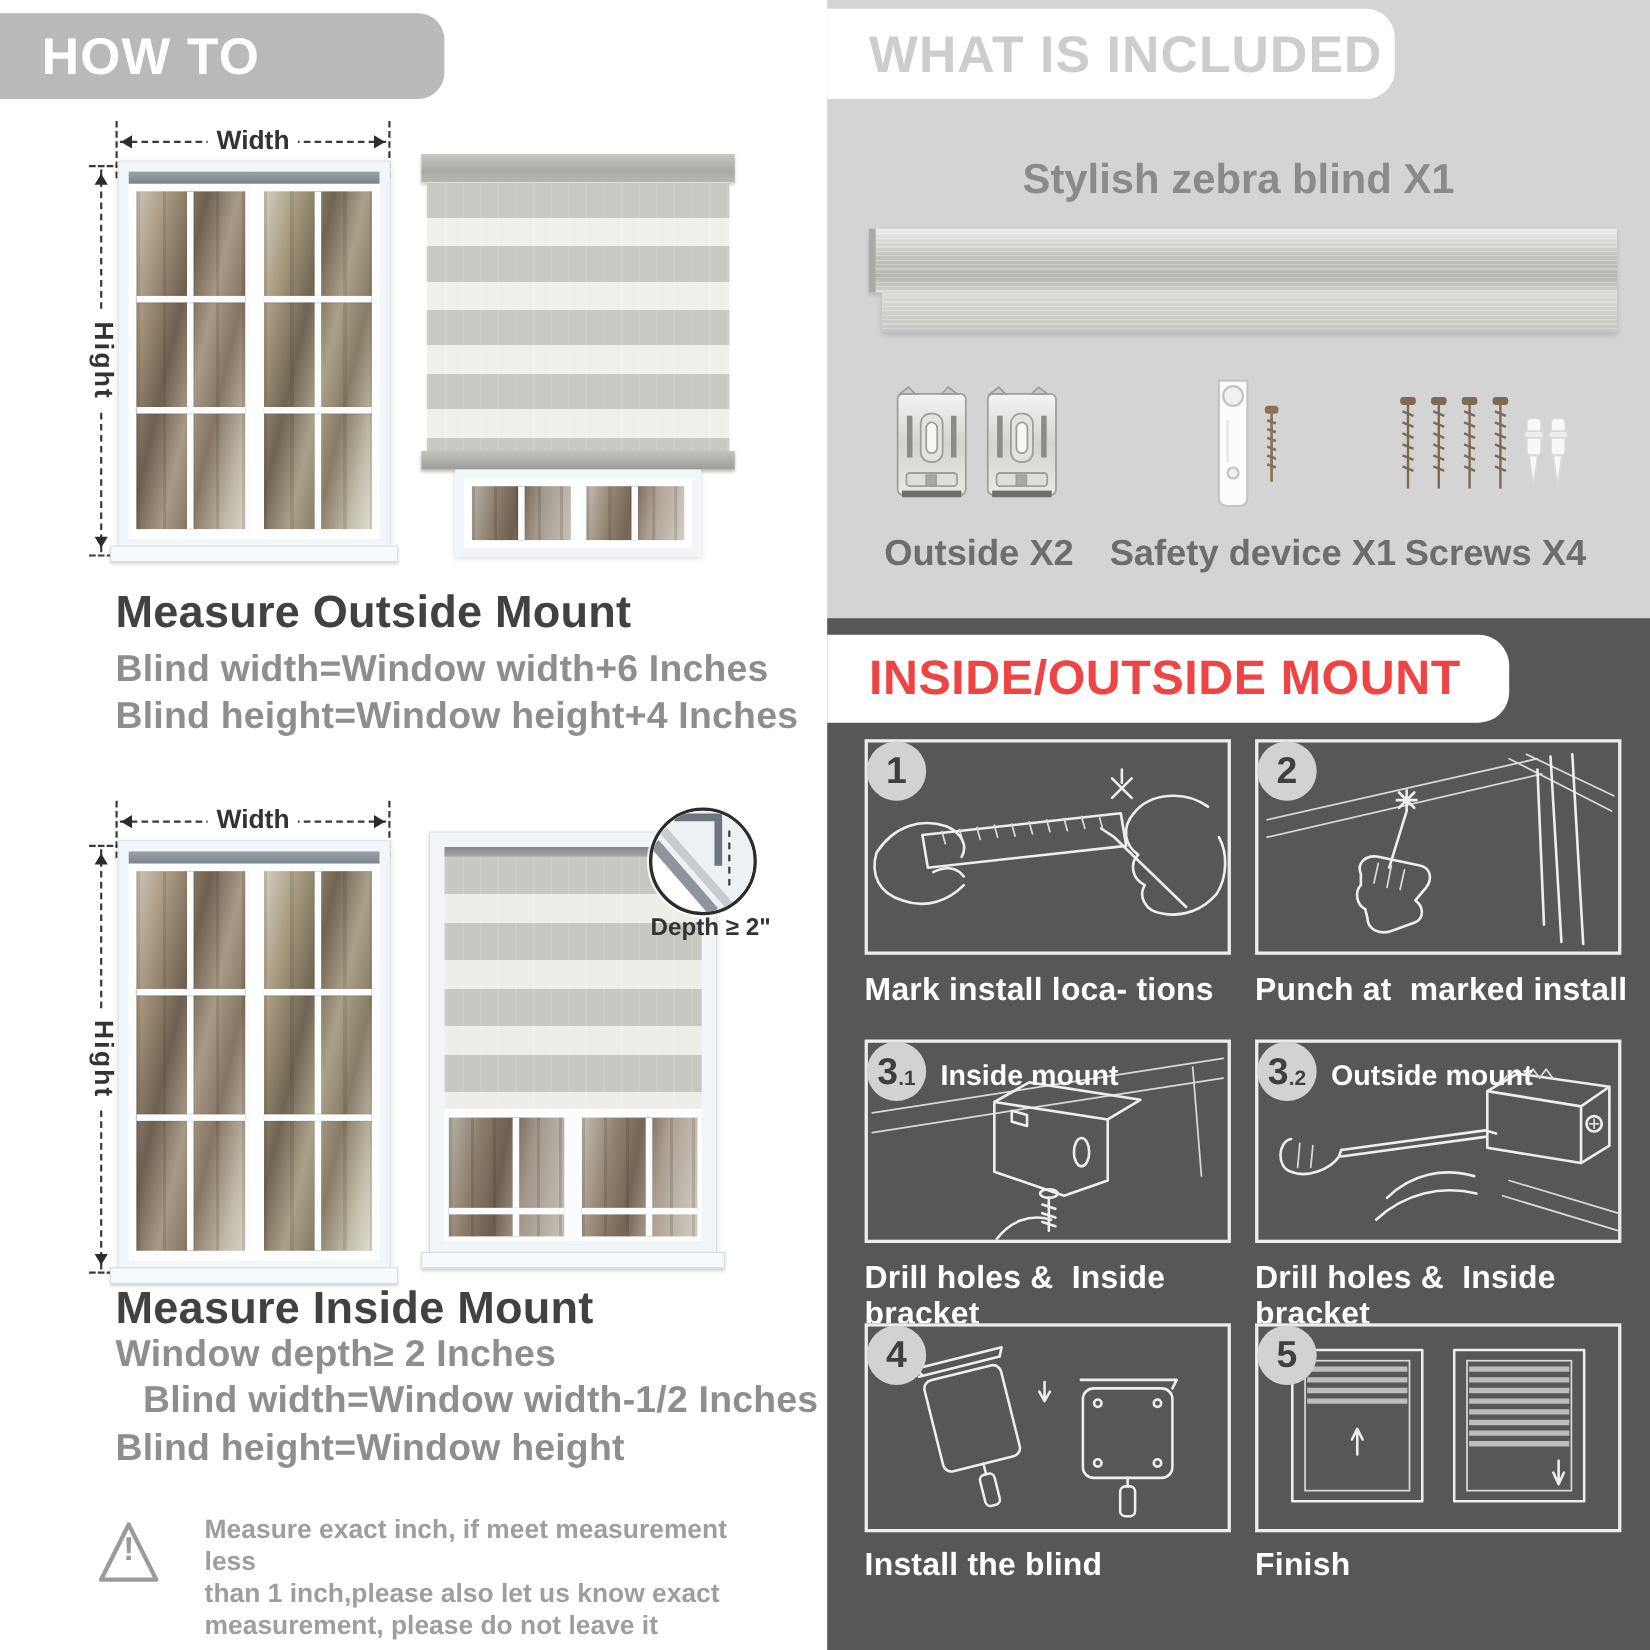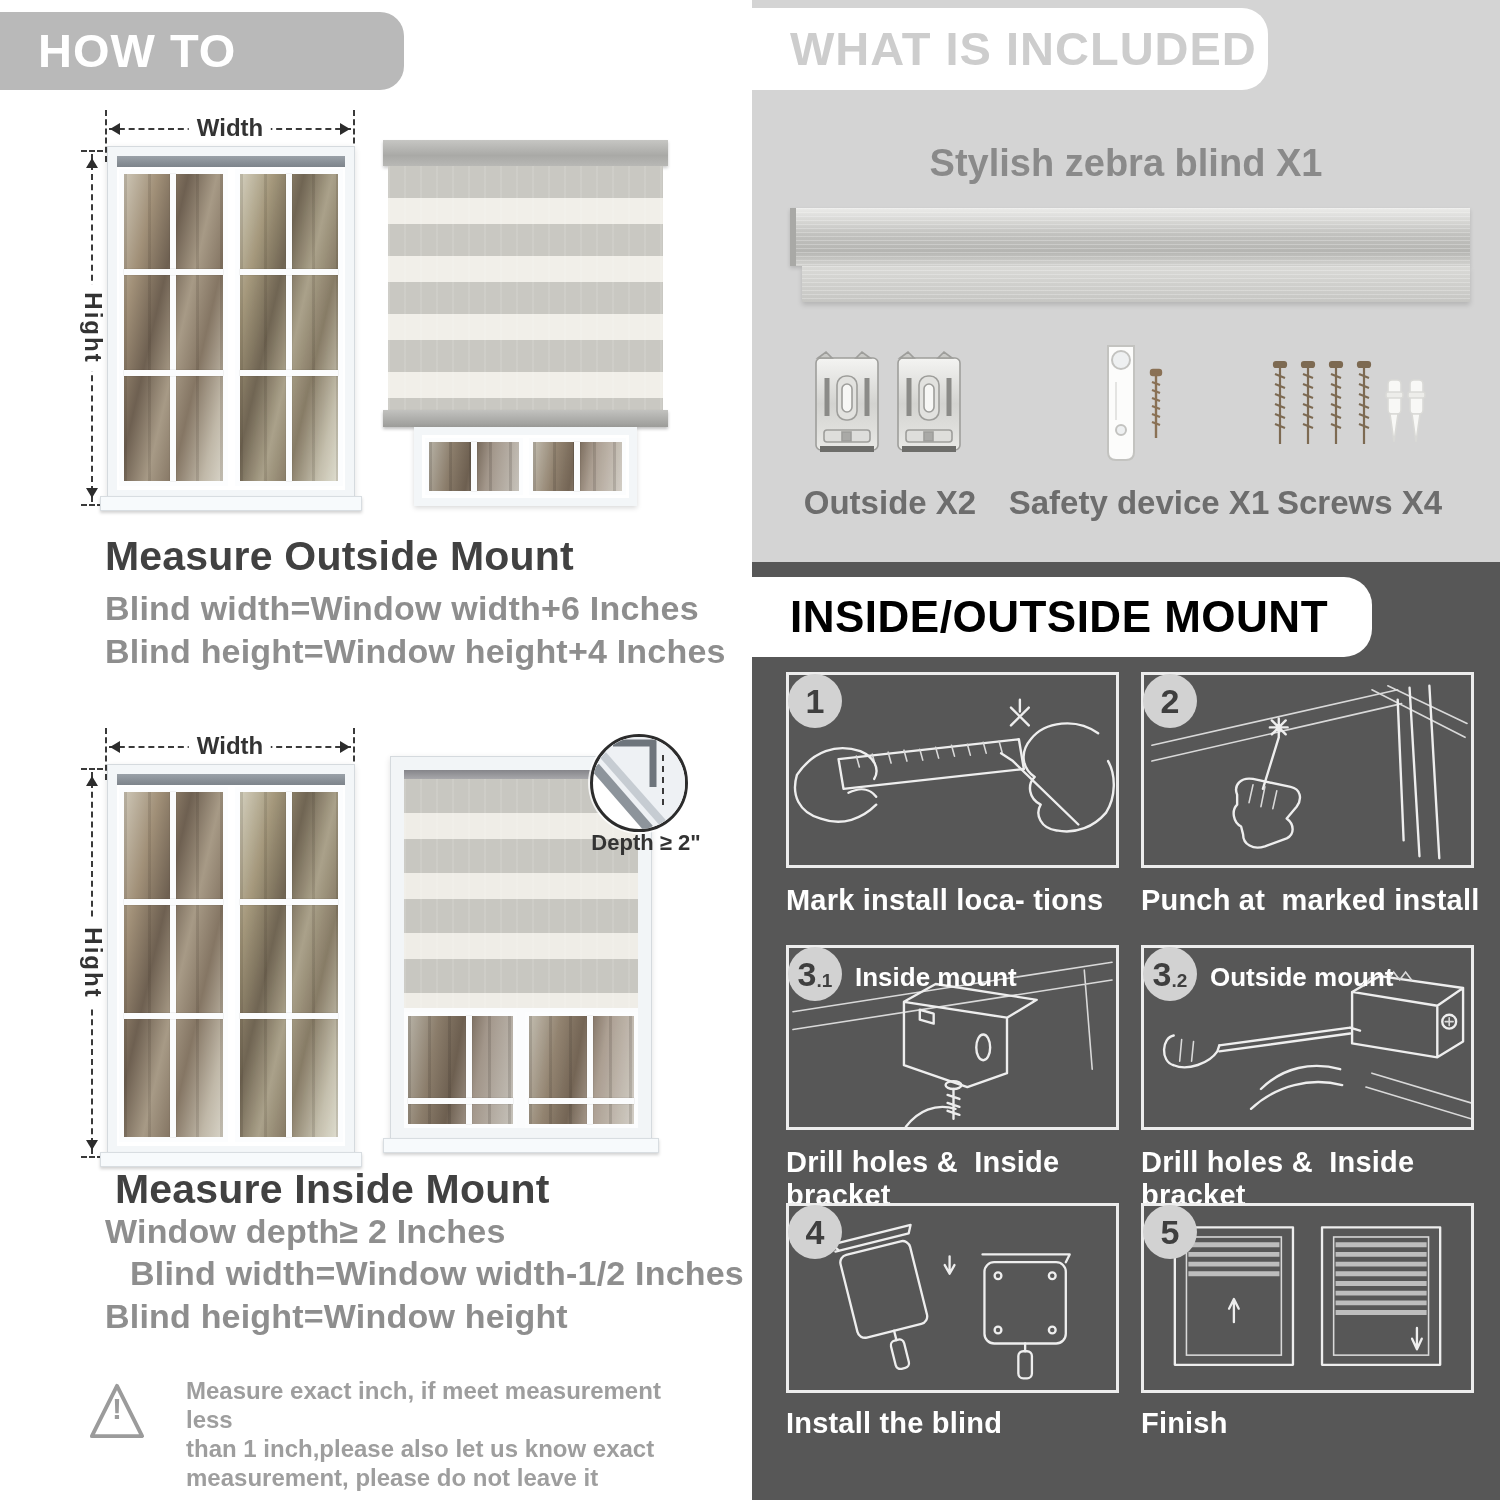--- a/index.html
+++ b/index.html
@@ -90,21 +90,21 @@
     box-shadow:0 2px 4px rgba(0,0,0,.15);border-left:6px solid #a9a9a6;box-sizing:border-box;}
   .valance{left:50px;top:266px;width:668px;height:36px;
     background:
       repeating-linear-gradient(180deg,rgba(255,255,255,.25) 0 1px,rgba(0,0,0,0) 1px 4px),
       linear-gradient(180deg,#dadad7,#c6c6c3);box-shadow:0 3px 5px rgba(0,0,0,.15);}
   .item-label{font-size:33px;font-weight:700;color:#6d6d6d;text-align:center;}
 
   
   .mount{left:752px;top:562px;width:748px;height:938px;background:#575757;}
   .banner-white2{left:0;top:15px;width:620px;height:80px;background:#fff;
-    border-radius:0 28px 28px 0;color:#000000;font-size:44px;font-weight:700;
+    border-radius:0 28px 28px 0;color:#ef4444;font-size:44px;font-weight:700;
     line-height:80px;padding-left:38px;letter-spacing:.5px;box-sizing:border-box;}
   .step-panel{position:absolute;width:333px;border:3px solid #ededed;background:#575757;box-sizing:border-box;}
   .stepnum{position:absolute;left:-1px;top:-1px;width:54px;height:54px;border-radius:50%;
     background:#d2d2d2;color:#3f3f3f;display:flex;align-items:center;justify-content:center;
     font-size:34px;font-weight:700;z-index:2;}
   .stepnum .sub{font-size:19px;transform:translateY(7px);}
   .inner-label{position:absolute;left:66px;top:14px;color:#fff;font-size:26px;font-weight:700;z-index:2;}
   .caption{position:absolute;width:340px;color:#fff;font-size:29px;font-weight:700;
     letter-spacing:.2px;white-space:pre-wrap;}
   .step-art{position:absolute;inset:0;width:100%;height:100%;}
@@ -245,21 +245,21 @@
           <polygon points="0,0 92,0 92,92 60,92 14,40 0,28" fill="#eef1f4"></polygon>
           <polyline points="2,30 56,92" stroke="#8d949b" stroke-width="10" fill="none"></polyline>
           <polyline points="10,18 70,86" stroke="#c6ccd2" stroke-width="8" fill="none"></polyline>
           <polyline points="20,6 60,6 60,50" stroke="#6e757c" stroke-width="7" fill="none"></polyline>
           <line x1="70" y1="18" x2="70" y2="70" stroke="#3a3a3a" stroke-width="2" stroke-dasharray="6 5"></line>
         </svg>
       </div>
       <div class="abs depth-label" style="left:497px;top:108px;width:128px;text-align:center;">Depth ≥ 2"</div>
     </div>
 
-    <div class="abs sec-title" style="left:105px;top:1166px;margin-left:10px;">Measure Inside Mount</div>
+    <div class="abs sec-title" style="left:105px;top:1166px;">Measure Inside Mount</div>
     <div class="abs eq-line" style="left:105px;top:1212px;">Window depth≥ 2 Inches</div>
     <div class="abs eq-line" style="left:105px;top:1254px;margin-left:25px;">Blind width=Window width-1/2 Inches</div>
     <div class="abs eq-line" style="left:105px;top:1297px;">Blind height=Window height</div>
 
     <div class="abs" style="left:88px;top:1376px;width:620px;height:100px;">
       <div class="abs" style="left:0;top:2px;width:58px;height:66px;">
         <svg viewBox="0 0 60 66" width="58" height="66">
             <path class="warn-tri" d="M30,7 L56,59 L4,59 Z"></path>
           </svg>
         <span class="warn-mark">!</span>

